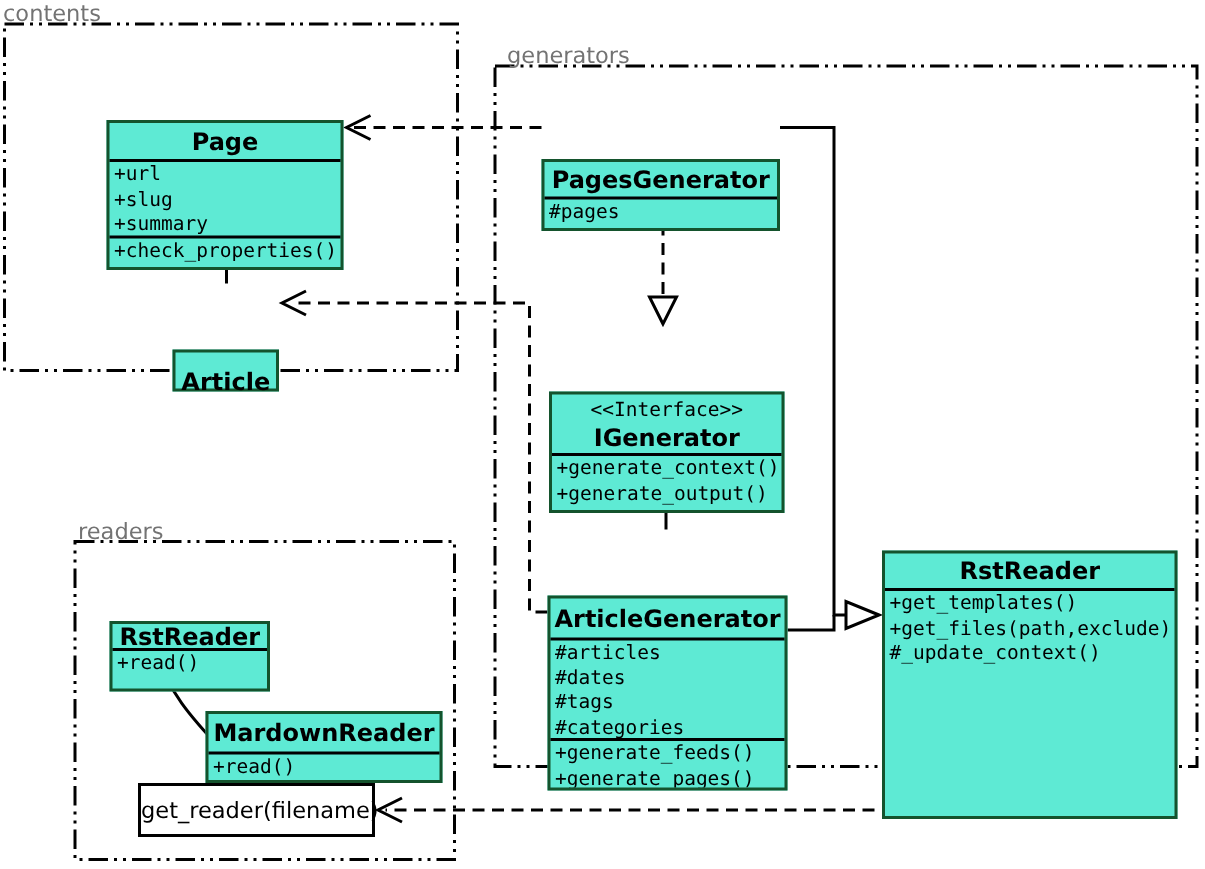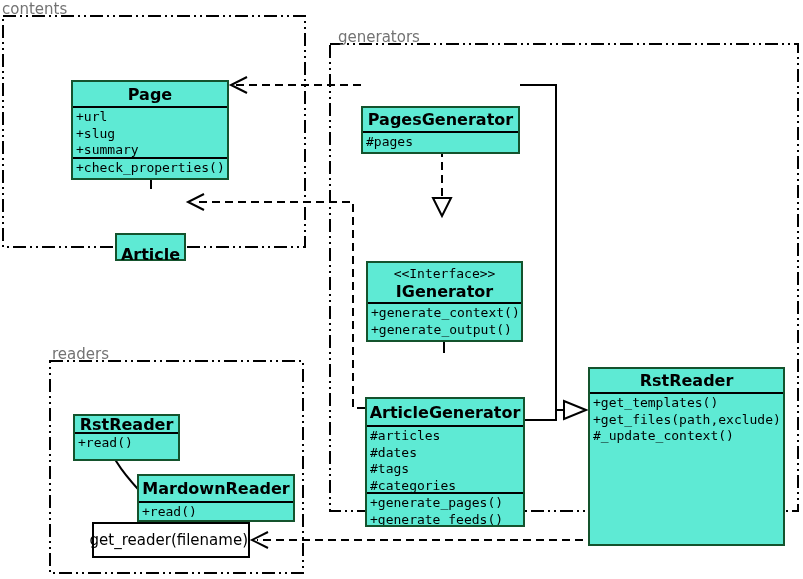--- a/index.html
+++ b/index.html
@@ -29,21 +29,21 @@
     padding-top:3px; white-space:nowrap;
   }
   .umlbox .sec {
     border-top:2px solid #000; box-sizing:border-box;
     font:13px "DejaVu Sans Mono", monospace; padding:1px 3px;
     overflow:hidden;
   }
   .umlbox .row { line-height:16.5px; white-space:pre; }
   .plainbox {
     position:absolute; background:#fff; border:2px solid #000;
-    box-sizing:border-box; display:flex; align-items:center; justify-content:flex-end;
+    box-sizing:border-box; display:flex; align-items:center; justify-content:flex-start;
     font:15px "DejaVu Sans", sans-serif; white-space:nowrap;
   }
   svg .s    { stroke:#000; stroke-width:2; fill:none; }
   svg .dash { stroke-dasharray:8,5; }
   svg .tri  { fill:#fff; stroke:#000; stroke-width:2; stroke-linejoin:miter; }
   svg .pkg  { fill:none; stroke:#000; stroke-width:2; stroke-dasharray:13,4,2,4,2,4; }
 </style>
 </head>
 <body>
 
@@ -143,22 +143,22 @@
 
   <div class="umlbox" style="left:365px; top:353px; width:160px; height:130px;">
     <div class="title" style="height:26px;">ArticleGenerator</div>
     <div class="sec" style="height:67px;">
       <div class="row">#articles</div>
       <div class="row">#dates</div>
       <div class="row">#tags</div>
       <div class="row">#categories</div>
     </div>
     <div class="sec" style="height:33px;">
+      <div class="row">+generate_feeds()</div>
       <div class="row">+generate_pages()</div>
-      <div class="row">+generate_feeds()</div>
     </div>
   </div>
 
   <div class="umlbox" style="left:588px; top:323px; width:197px; height:179px;">
     <div class="title" style="height:23px;">RstReader</div>
     <div class="sec" style="height:51px;">
       <div class="row">+get_templates()</div>
       <div class="row">+get_files(path,exclude)</div>
       <div class="row">#_update_context()</div>
     </div>

